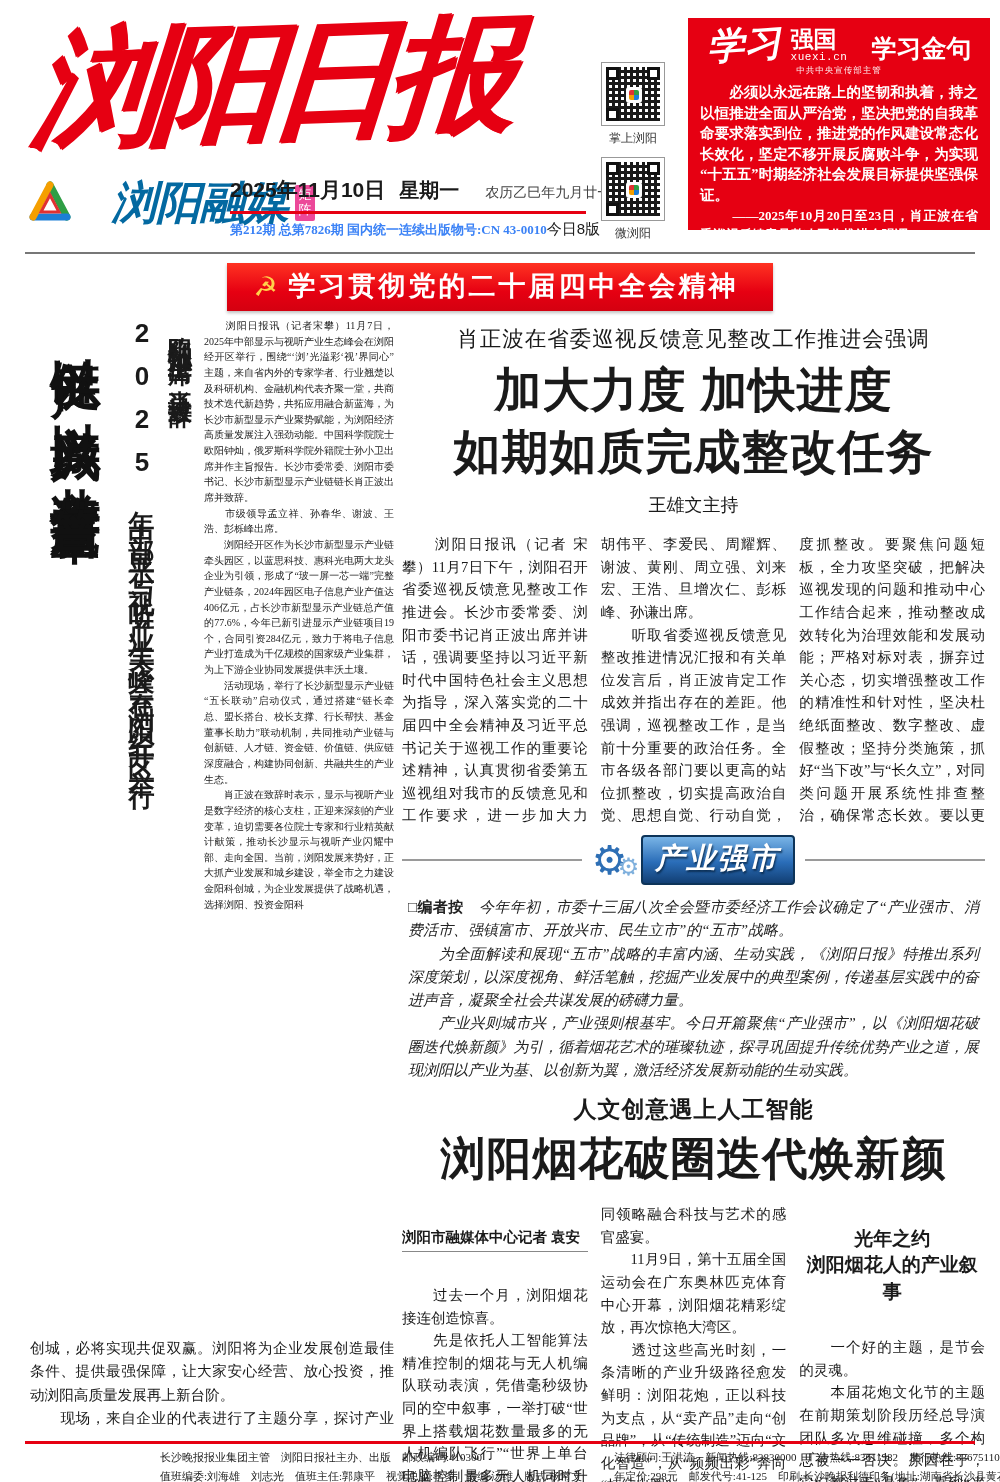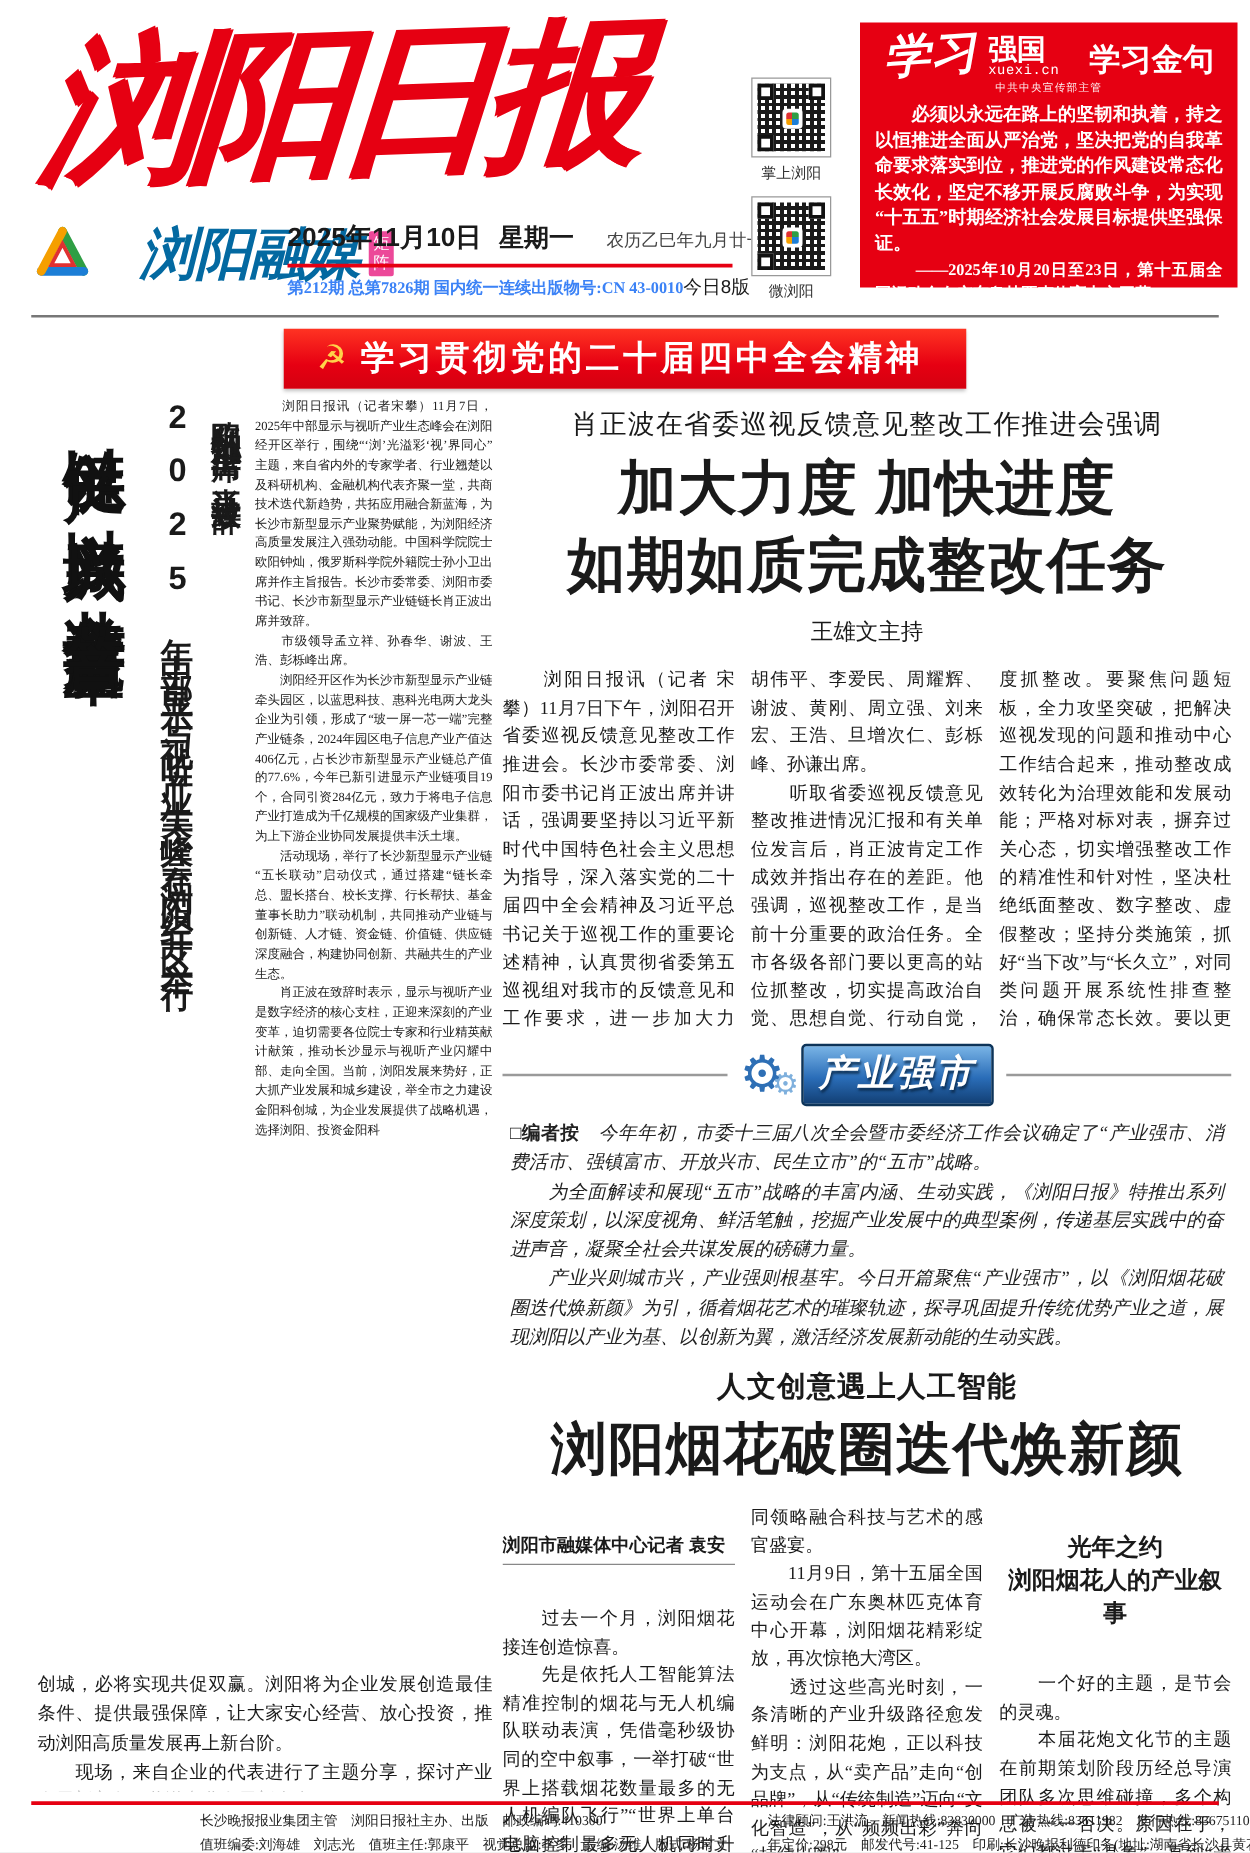--- a/index.html
+++ b/index.html
@@ -185,21 +185,21 @@
     <div class="qb-brand-row">
       <span class="qb-script">学习</span>
       <span>
         <div class="qb-strong">强国</div>
         <div class="qb-url">xuexi.cn</div>
       </span>
       <span class="qb-title">学习金句</span>
     </div>
     <div class="qb-org">中共中央宣传部主管</div>
     <div class="qb-quote">　　必须以永远在路上的坚韧和执着，持之以恒推进全面从严治党，坚决把党的自我革命要求落实到位，推进党的作风建设常态化长效化，坚定不移开展反腐败斗争，为实现“十五五”时期经济社会发展目标提供坚强保证。</div>
-    <div class="qb-attr">——2025年10月20日至23日，第十五届全国运动会在广东奥林匹克体育中心开幕</div>
+    <div class="qb-attr">——2025年10月20日至23日，肖正波在省委巡视反馈意见整改工作推进会强调</div>
   </div>
 
   <div class="top-rule"></div>
 
   <div class="ribbon-wrap">
     <div class="ribbon">
       <span class="emblem">☭</span>
       <span>学习贯彻党的二十届四中全会精神</span>
     </div>
   </div>

